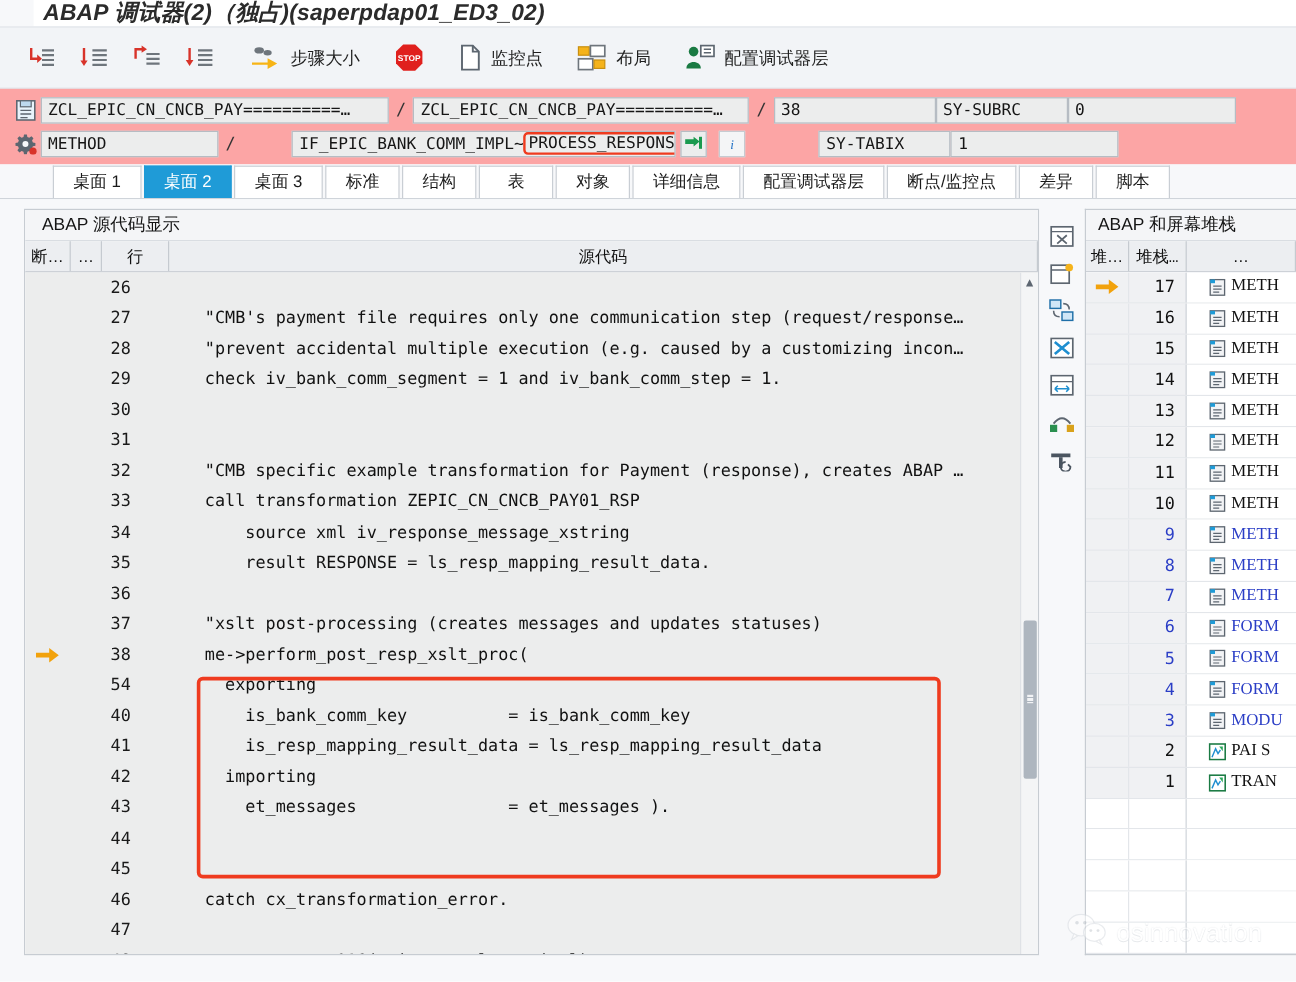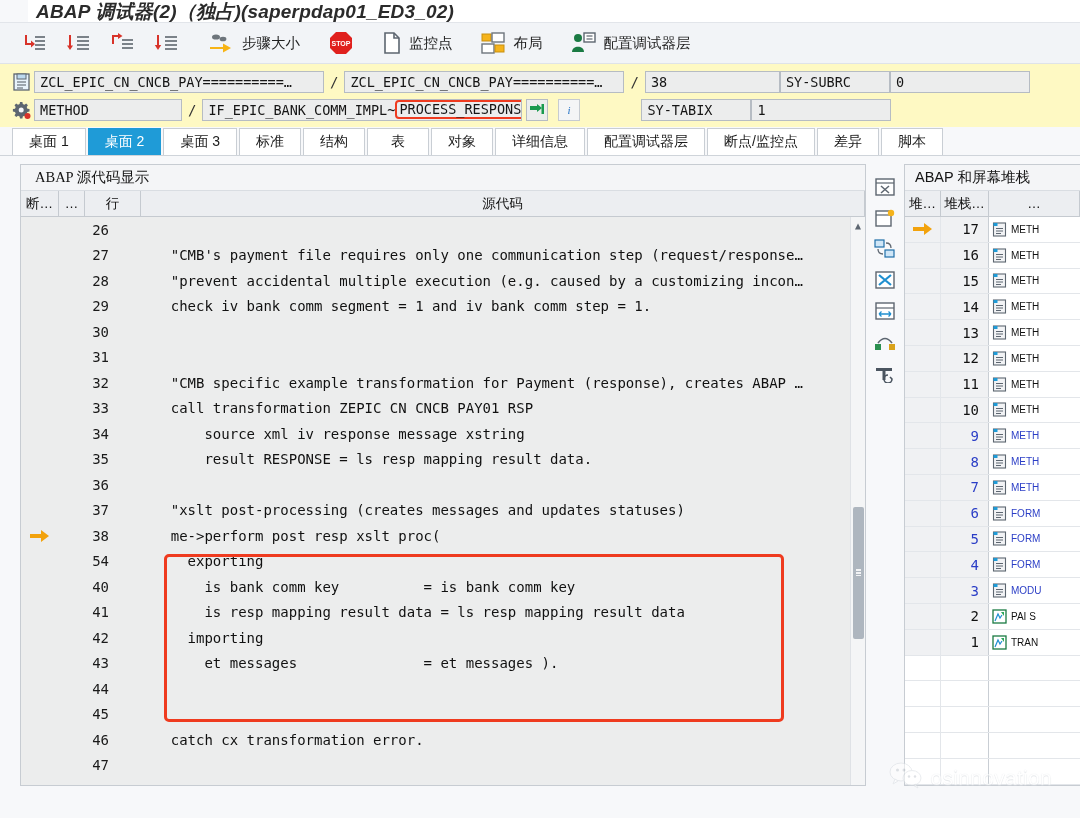--- a/index.html
+++ b/index.html
@@ -31,21 +31,21 @@
     font-weight: bold;
     font-size: 19px;
     color: #2b2b2b;
     letter-spacing: .2px;
     white-space: nowrap;
     line-height: 20px;
   }
 
   
   .toolbar {
-    height: 42px;
+    height: 52px;
     background: #f2f4f7;
     border-top: 1px solid #e2e5ea;
     border-bottom: 1px solid #dfe3e8;
     display: flex;
     align-items: center;
     padding-left: 12px;
     gap: 0px;
   }
   .tbtn {
     height: 34px;
@@ -58,21 +58,21 @@
   }
   .tbtn .lbl {
     font-size: 14.5px;
     color: #1f1f1f;
   }
   .tbtn svg { display: block; }
   .tbsep { width: 10px; }
 
   
   .fields {
-    background: #fef9c3;
+    background: #fca5a5;
     padding: 5px 0 2px 0;
   }
   .frow {
     display: flex;
     align-items: center;
     height: 25px;
     margin-bottom: 3px;
     padding-left: 8px;
   }
   .ficon {
@@ -95,21 +95,21 @@
   }
   .slash {
     padding: 0 6px;
     font-size: 14px;
     color: #333;
     font-family: "DejaVu Sans Mono", monospace;
   }
   .f-prog   { width: 290px; }
   .f-prog2  { width: 280px; }
   .f-kind   { width: 148px; }
-  .f-meth   { width: 320px; position: relative; padding: 0; }
+  .f-meth   { width: 320px; position: relative; padding: 0; margin-left: 41px; }
   .f-line   { width: 135px; }
   .f-sysn   { width: 110px; }
   .f-sysv   { width: 140px; }
   .f-meth .inner {
     height: 100%;
     display: flex; align-items: center;
     padding: 0 5px;
     white-space: nowrap;
     overflow: hidden;
     font-family: "DejaVu Sans Mono", monospace;
@@ -129,21 +129,21 @@
     display: flex; align-items: center; justify-content: center;
     margin-left: 4px;
   }
   .minibtn.plain { border: 1px solid #c6cbd1; background: #f4f5f6; }
 
   
   .tabstrip {
     display: flex;
     align-items: flex-end;
     height: 29px;
-    padding-left: 12px;
+    padding-left: 44px;
     background: #f7f8fa;
     border-bottom: 1px solid #cfd4da;
   }
   .tab {
     height: 27px;
     min-width: 62px;
     padding: 0 16px;
     background: #ffffff;
     border: 1px solid #c9ced4;
     border-bottom: none;
@@ -177,21 +177,20 @@
     overflow: hidden;
   }
   .srchdr {
     height: 26px;
     background: #f4f5f7;
     border-bottom: 1px solid #d9dde2;
     display: flex; align-items: center;
     padding-left: 14px;
     font-size: 14.5px;
     color: #141414;
-    font-family: Liberation Serif, serif;
   }
   .colhdr {
     height: 26px;
     display: flex;
     background: #eceef1;
     border-bottom: 1px solid #c5cad0;
     font-size: 13.5px;
     color: #111;
   }
   .ch {
@@ -314,21 +313,21 @@
     height: 26px;
     display: flex;
     background: #eceef1;
     border-bottom: 1px solid #c5cad0;
     font-size: 13.5px;
     color: #111;
   }
   .sc { display:flex; align-items:center; justify-content:center;
         border-right: 1px solid #c5cad0; height: 100%; }
   .sc-a { width: 36px; }
-  .sc-b { width: 48px; }
+  .sc-b { width: 48px; font-family: Liberation Mono, monospace; }
   .sc-c { flex: 1; }
   .stkbody { flex: 1; overflow: hidden; background: #fff; }
   .srow {
     display: flex;
     height: 25.8px;
     align-items: center;
     font-size: 14px;
     border-bottom: 1px solid #e3e6ea;
     background: #f0f1f3;
   }
@@ -345,27 +344,27 @@
     padding-right: 9px;
     border-right: 1px solid #c9ced4;
     height: 100%;
     color: #111;
     font-family: "DejaVu Sans Mono", monospace;
   }
   .s-num.blue { color: #2b3ec6; }
   .s-type {
     flex: 1;
     display: flex; align-items: center; gap: 4px;
-    padding-left: 3px;
+    padding-left: 18px;
     background: #ffffff;
     height: 100%;
     white-space: nowrap;
     overflow: hidden;
-    font-family: Liberation Sans, sans-serif;
-    font-size: 10px;
+    font-family: Liberation Serif, serif;
+    font-size: 14px;
     color: #111;
   }
   .s-type.blue { color: #2b3ec6; }
 
   
   .watermark {
     position: absolute;
     right: 28px; bottom: 24px;
     display: flex; align-items: center; gap: 7px;
     pointer-events: none;

